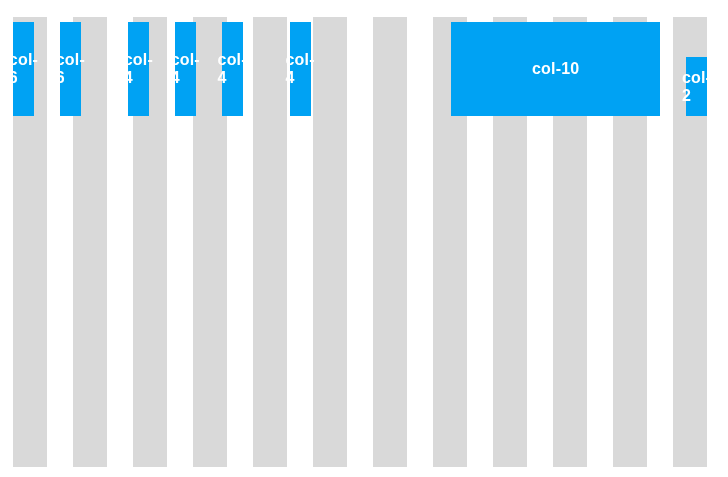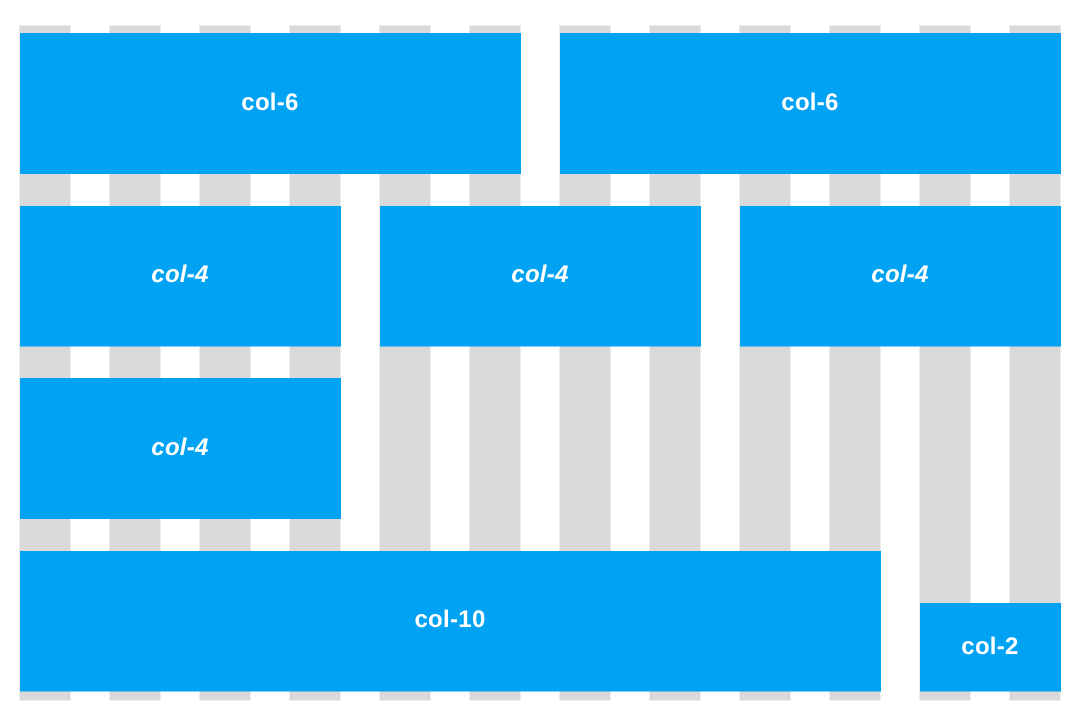--- a/index.html
+++ b/index.html
@@ -28,38 +28,39 @@
     background: var(--track-color, #d9d9d9);
   }
 
   
   .rows {
     position: absolute;
     left: 0;
     top: 22px;
     width: 720px;
     display: flex;
-    flex-direction: column;
+    flex-direction: row;
     gap: 21px;
+    align-items: center;
   }
   .row {
     display: grid;
     grid-template-columns: repeat(12, 1fr);
     height: 94px;
   }
   .cell {
     padding: 0 13px;
     background: var(--block-color, #00a2f3);
     background-clip: content-box;
     display: flex;
     align-items: center;
     justify-content: center;
   }
   .span-2  { grid-column: span 2; margin-top: 35px; }
-  .span-4  { grid-column: span 4; font-style: italic; }
+  .span-4  { grid-column: span 4; }
   .span-6  { grid-column: span 6; }
   .span-8  { grid-column: span 8; }
   .span-10 { grid-column: span 10; }
 
   .label {
     color: var(--label-color, #ffffff);
     font-size: 16px;
     font-weight: bold;
     letter-spacing: 0.2px;
     user-select: none;

